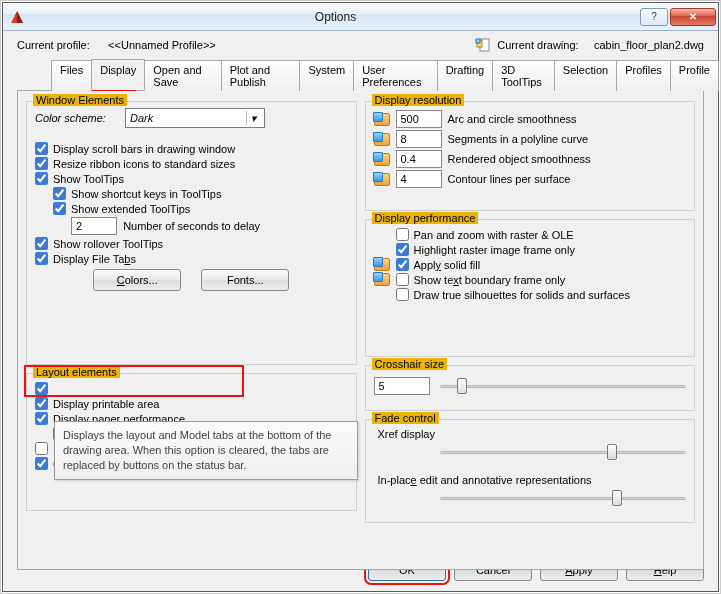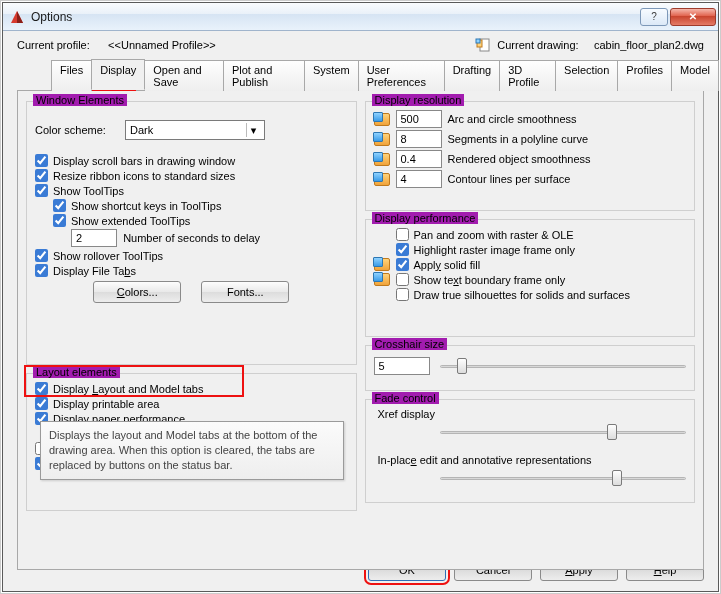--- a/index.html
+++ b/index.html
@@ -4,39 +4,39 @@
 <style>
   * { box-sizing: border-box; }
   html, body { margin:0; padding:0; font-family: "Segoe UI", Tahoma, sans-serif; font-size:11px; color:#000; background:#6b6b6b; }
   .outer-frame { width:721px; height:594px; margin:0 auto; background:#fff; border:1px solid #ccc; }
   .window { width:717px; height:590px; margin:1px; border:1px solid #5a5a5a; background:#f0f0f0; position:relative; }
   .titlebar {
     height:28px; background: linear-gradient(#fafcfe 0%, #eaf1f9 40%, #d6e4f3 41%, #e9f2fb 100%);
     border-bottom:1px solid #a0b4cc; display:flex; align-items:center; padding:0 2px 0 6px;
   }
   .titlebar .app-icon { width:16px; height:16px; margin-right:6px; }
-  .titlebar .title { flex:1; color:#1a1a1a; font-size:12px; }
+  .titlebar .title { flex:1; color:#1a1a1a; font-size:12px;text-align:center; }
   .win-btns { display:flex; gap:2px; }
   .win-btn { width:28px; height:18px; border:1px solid #7d98b8; border-radius:3px; background:linear-gradient(#f7fbff,#dce9f7); display:flex; align-items:center; justify-content:center; font-size:10px; color:#3b3b3b; }
   .win-btn.close { width:46px; background:linear-gradient(#f5b7ab,#e0604b 45%,#c9452f 46%,#e47b67); border-color:#9e3b2c; color:#fff; font-weight:bold; }
   .profile-row { display:flex; align-items:center; padding:6px 14px 0 14px; }
   .profile-row .left { flex:1; }
   .profile-row .right { display:flex; align-items:center; }
   .dwg-icon { width:16px; height:16px; margin-right:6px; }
   .tabstrip { display:flex; padding:6px 0 0 48px; position:relative; z-index:2;justify-content:center; }
   .tab {
     padding:3px 8px; border:1px solid #a8a8a8; border-bottom:none;
     background:linear-gradient(#fefefe,#eeeeee); margin-right:-1px; position:relative; top:1px;
   }
   .tab.active { background:#f0f0f0; top:0; padding-top:4px; z-index:3; border-bottom:1px solid #f0f0f0; }
   .tab-frame { margin:0 14px 10px 14px; border:1px solid #a8a8a8; background:#f0f0f0; padding:10px 8px 8px 8px; height:480px; position:relative; z-index:1; }
   .cols { display:flex; gap:8px; }
   .col { flex:1; }
   .group { border:1px solid #cfcfcf; padding:6px 8px 10px 8px; margin-bottom:8px; position:relative; }
-  .group-title { position:absolute; top:-8px; left:6px; background:#a21caf; padding:0 3px;text-align:right; }
+  .group-title { position:absolute; top:-8px; left:6px; background:#eab308; padding:0 3px;text-align:right; }
   .row { display:flex; align-items:center; margin:2px 0; }
   .chk { width:13px; height:13px; margin:0 5px 0 0; accent-color:#3a7bd5; flex:0 0 13px; }
   .indent1 { padding-left:18px; }
   .indent2 { padding-left:36px; }
   label { cursor:default; }
   .dd {
     width:140px; height:20px; border:1px solid #7a7a7a; background:#fff;
     display:inline-flex; align-items:center; padding:0 4px; justify-content:space-between;
   }
   .dd .arrow { width:14px; height:14px; border-left:1px solid #bbb; display:flex; align-items:center; justify-content:center; }
@@ -103,33 +103,33 @@
   </div>
 
   <div class="tabstrip">
     <div class="tab">Files</div>
     <div class="tab active">Display</div>
     <div class="tab">Open and Save</div>
     <div class="tab">Plot and Publish</div>
     <div class="tab">System</div>
     <div class="tab">User Preferences</div>
     <div class="tab">Drafting</div>
-    <div class="tab">3D Profile</div>
+    <div class="tab">3D ToolTips</div>
     <div class="tab">Selection</div>
     <div class="tab">Profiles</div>
-    <div class="tab">Model</div>
+    <div class="tab">Profile</div>
   </div>
 
   <div class="tab-frame">
     <div class="cols">
 
       <div class="col">
         <div class="group" style="height:264px;">
           <span class="group-title">Window Elements</span>
-          <div class="row" style="margin-top:12px;">
+          <div class="row" style="margin-top:0;font-style:italic;">
             <span style="width:90px;">Color scheme:</span>
             <div class="dd">
               <span>Dark</span>
               <span class="arrow">▾</span>
             </div>
           </div>
           <div style="height:10px;"></div>
           <div class="row">
                 <input type="checkbox" class="chk" checked="" style="">
                 <label>Display scroll bars in drawing window</label>
@@ -167,21 +167,20 @@
             <div class="btn bigbtn">
                   <span>Fonts...</span>
                 </div>
           </div>
         </div>
 
         <div class="group" style="height:138px;">
           <span class="group-title">Layout elements</span>
           <div class="row">
                 <input type="checkbox" class="chk" checked="" style="">
-                <label>Display <span class="u">L</span>ayout and Model tabs</label>
               </div>
           <div class="row">
                 <input type="checkbox" class="chk" checked="" style="">
                 <label>Display printable area</label>
               </div>
           <div class="row">
                 <input type="checkbox" class="chk" checked="" style="">
                 <label>Display paper performance</label>
               </div>
           <div class="row indent1">
@@ -217,21 +216,21 @@
                 <span class="txt">0.4</span>
                 <label>Rendered object smoothness</label>
               </div>
           <div class="val-row">
                 <span class="small-icon-drum"></span>
                 <span class="txt">4</span>
                 <label>Contour lines per surface</label>
               </div>
         </div>
 
-        <div class="group" style="height:118px;">
+        <div class="group" style="height:138px;">
           <span class="group-title">Display performance</span>
           <div class="row">
                 <span style="width:22px;"></span>
                 <input type="checkbox" class="chk" style="">
                 <label>Pan and zoom with raster &amp; OLE</label>
               </div>
           <div class="row">
                 <span style="width:22px;"></span>
                 <input type="checkbox" class="chk" checked="" style="">
                 <label>Highlight raster image frame only</label>
@@ -279,21 +278,21 @@
             <span class="txt" style="width:56px;visibility:hidden;"></span>
             <div class="slider" style="flex:1;">
               <div class="track"></div>
                   <div class="thumb" style="left:70%;"></div>
             </div>
           </div>
         </div>
       </div>
     </div>
 
-    <div class="tooltip" style="top:330px;left:22px;">Displays the layout and Model tabs at the bottom of the drawing area. When this option is cleared, the tabs are replaced by buttons on the status bar.</div>
+    <div class="tooltip" style="top:330px;left:36px;">Displays the layout and Model tabs at the bottom of the drawing area. When this option is cleared, the tabs are replaced by buttons on the status bar.</div>
 
     <div class="hl-red" style="left:62px; top:-24px; width:56px; height:24px;"></div>
     <div class="hl-red" style="left:6px; top:274px; width:220px; height:32px;"></div>
   </div>
 
   <div class="btnbar">
     <div class="btn" style="outline:2px solid #e11; outline-offset:2px; border-color:#2f6fb5;">OK</div>
     <div class="btn">Cancel</div>
     <div class="btn"><span class="u">A</span>pply</div>
     <div class="btn"><span class="u">H</span>elp</div>

